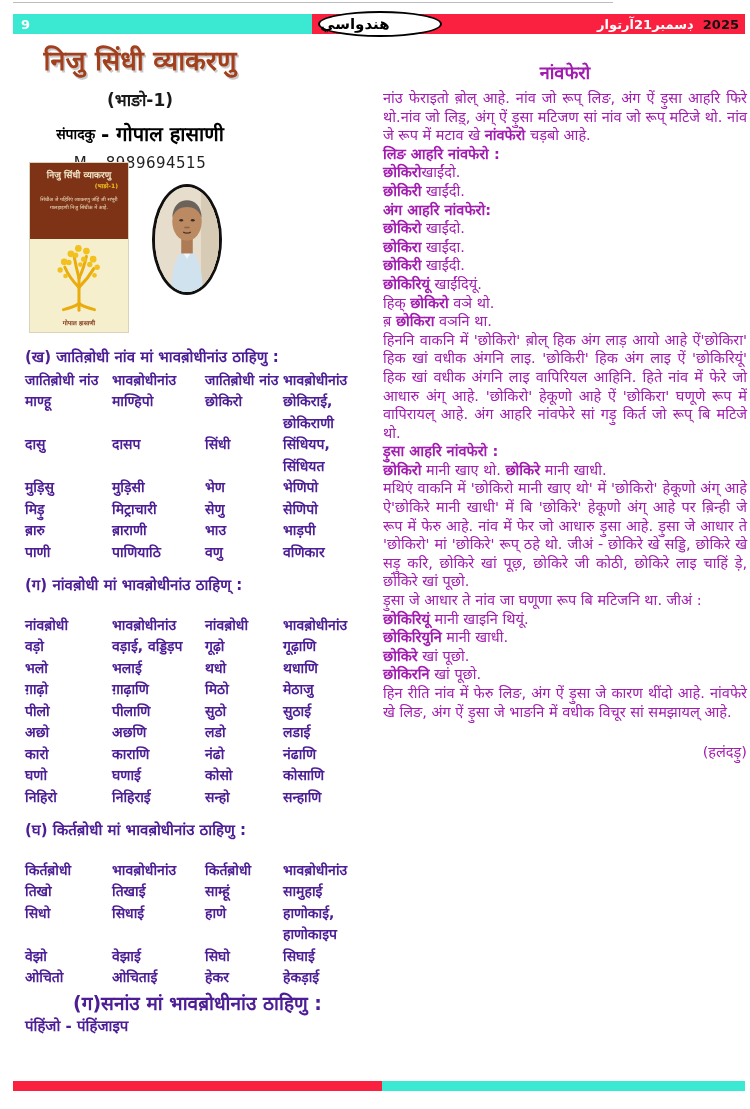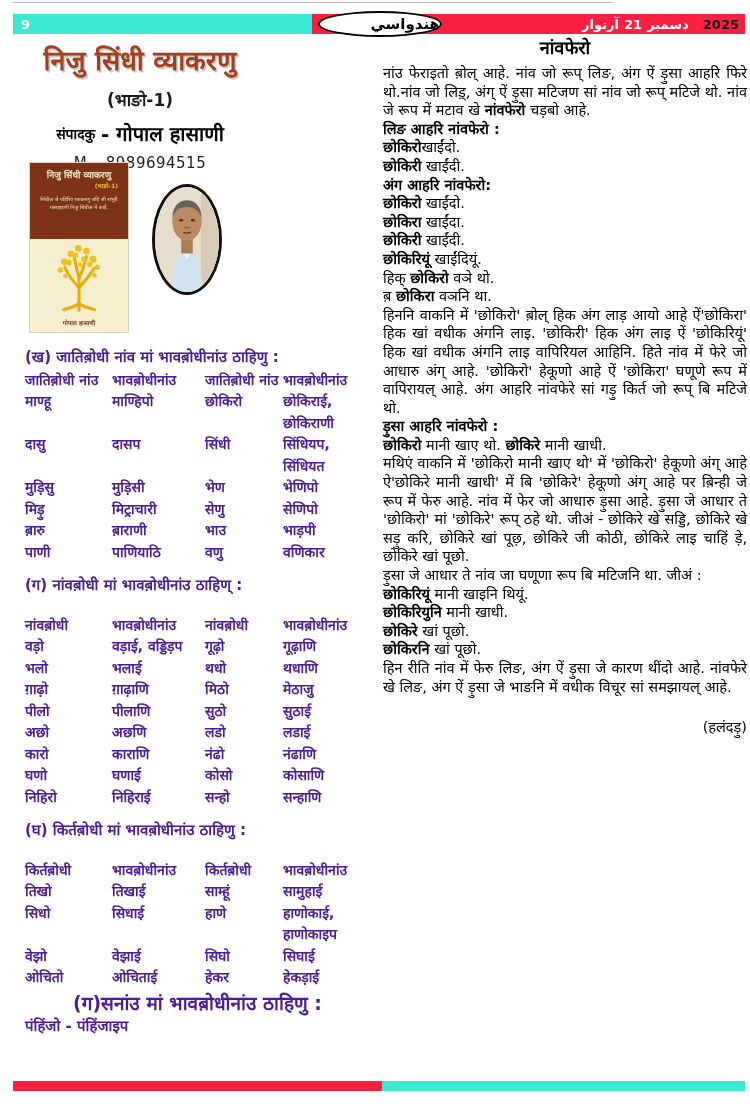--- a/index.html
+++ b/index.html
@@ -7,26 +7,26 @@
   .page{position:relative;width:750px;height:1109px;background:#fff;overflow:hidden;
         font-family:"DejaVu Sans",sans-serif;color:#111}
   .top-line{position:absolute;left:13px;top:2px;width:600px;height:1px;background:#bdbdbd}
 
   
   .masthead-bar{position:absolute;left:13px;top:14px;width:732px;height:20px}
   .bar-teal{position:absolute;left:0;top:0;width:299px;height:20px;background:#3BE8D2}
   .bar-red{position:absolute;left:299px;top:0;width:433px;height:20px;background:#FA2040}
   .page-num{position:absolute;left:8px;top:0;height:20px;display:flex;align-items:center;
             color:#fff;font-size:13px;font-weight:bold}
-  .date-row{position:absolute;right:6px;top:0;height:20px;display:flex;align-items:center;gap:5px;
+  .date-row{position:absolute;right:6px;top:0;height:20px;display:flex;align-items:center;
             font-size:13px;font-weight:bold;color:#fff;direction:ltr}
   .date-year{color:#111;margin-left:10px}
   .logo-oval{position:absolute;left:305px;top:-3px;width:124px;height:26px;background:#fff;
              border:2.5px solid #000;border-radius:50%;display:flex;align-items:center;
-             justify-content:flex-end;font-size:15px;font-weight:bold;color:#000}
+             justify-content:flex-start;font-size:15px;font-weight:bold;color:#000}
 
   
   .intro{position:absolute;left:16px;top:44px;width:248px;text-align:center}
   .main-title{font-size:27px;font-weight:bold;color:#A2401E;line-height:1.25;
               text-shadow:1.5px 1.5px 0 #c9c9c9}
   .part{margin-top:10px;font-size:17px;font-weight:bold;color:#1a1a1a}
   .editor{margin-top:9px;font-weight:bold;color:#000000}
   .editor .lab{font-size:14px;vertical-align:2px}
   .editor .nam{font-size:20px}
   .mobile{margin-top:7px;font-size:15px;color:#222;letter-spacing:.5px}
@@ -53,22 +53,22 @@
           color:#4c1d95;line-height:21.5px}
   .sec-title{margin-top:12px;font-size:15px}
   #sections > .sec-title:first-child{margin-top:0}
   .gtable{display:grid;grid-template-columns:87px 93px 78px 88px;margin-top:1px}
   .gtable.gap{margin-top:18px}
   .cell{white-space:pre-line;padding-right:3px}
   .closing-heading{margin-top:4px;padding-left:48px;font-size:19px}
   .closing-line{margin-top:2px;font-size:15px}
 
   
-  .article{position:absolute;left:383px;top:36px;width:364px;font-size:14.5px;line-height:18.6px;
-           color:#000000}
+  .article{position:absolute;left:383px;top:61px;width:364px;font-size:14.5px;line-height:18.6px;
+           color:#a21caf}
   .art-heading{text-align:center;font-size:18px;font-weight:bold;line-height:24px;margin-bottom:4px}
   .blk{min-height:18.6px}
   .blk.para{text-align:justify}
   .blk.subhead{font-weight:bold}
   .b{font-weight:bold}
   .signoff{text-align:right;font-weight:normal;margin-top:22px}
 
   
   .footer-red{position:absolute;left:13px;top:1081px;width:369px;height:10px;background:#FA2040}
   .footer-teal{position:absolute;left:382px;top:1081px;width:363px;height:10px;background:#3BE8D2}

